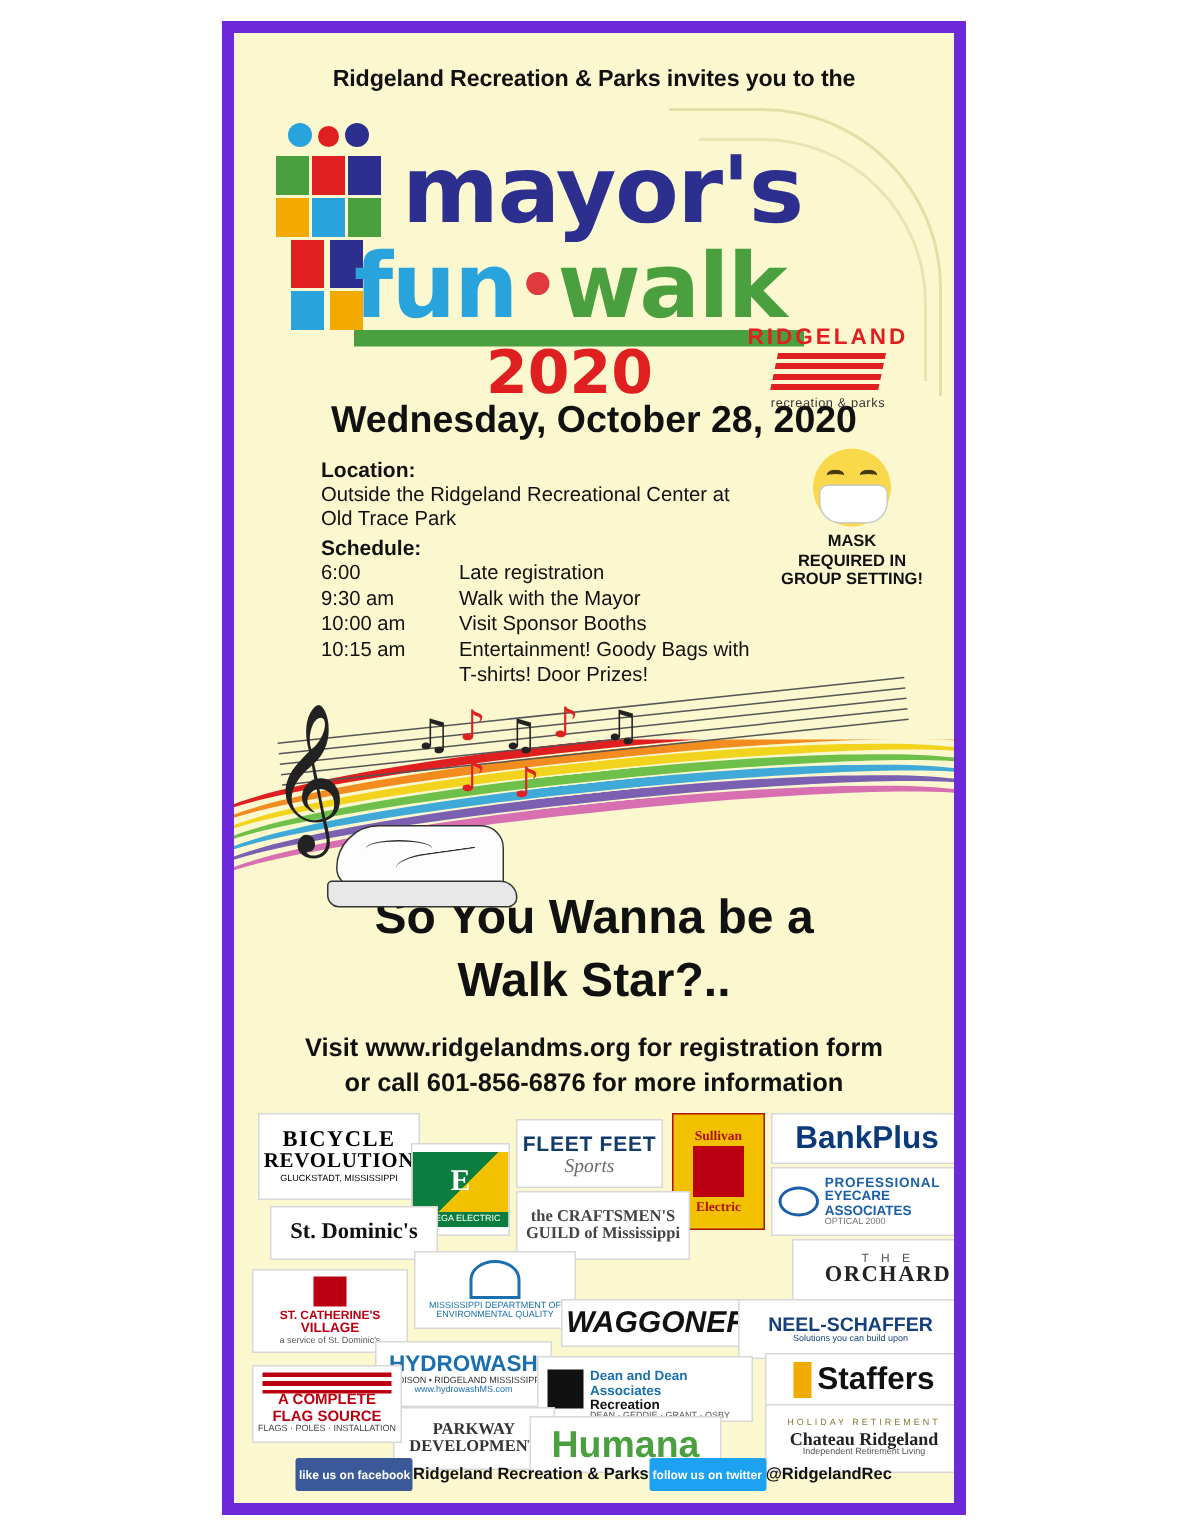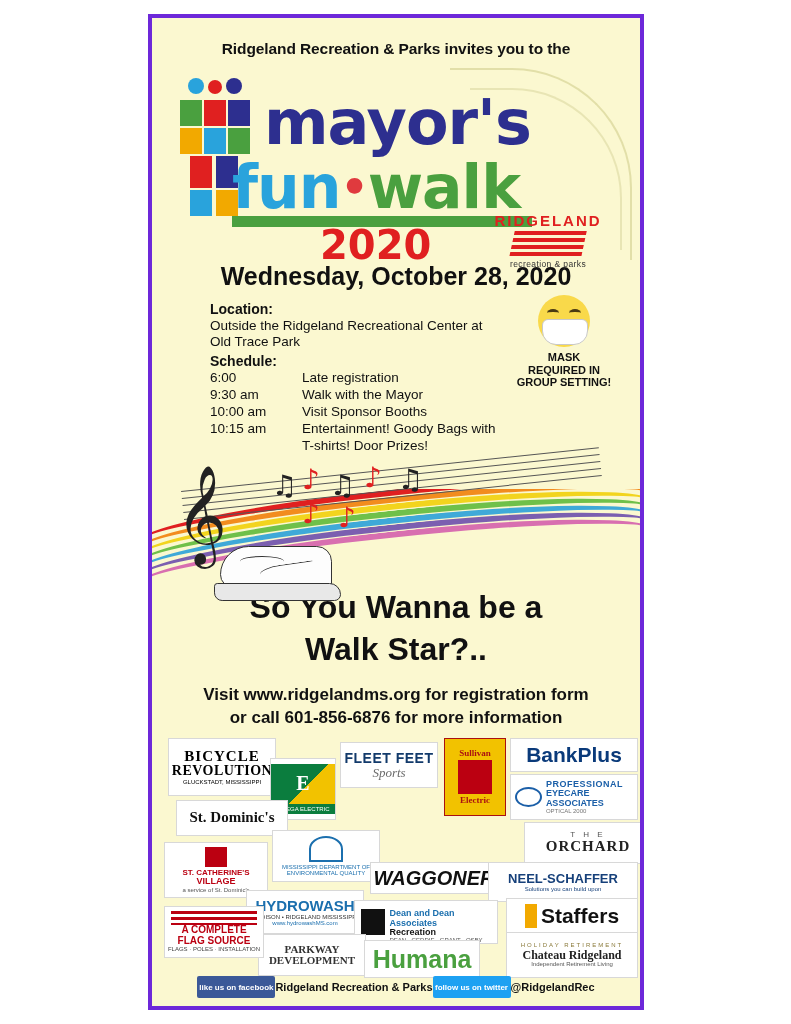--- a/index.html
+++ b/index.html
@@ -13,21 +13,21 @@
     font-family: "Liberation Sans", sans-serif;
     overflow: hidden;
   }
   .poster {
     position: absolute;
     left: 148px;
     top: 14px;
     width: 496px;
     height: 996px;
     background: #fbf8d0;
-    border: 4px solid #6d28d9;
+    border: 8px solid #6d28d9;
     box-sizing: border-box;
     overflow: hidden;
   }
 
   
   .invite {
     text-align: center;
     font-size: 15.5px;
     font-weight: bold;
     color: #111111;
@@ -554,20 +554,24 @@
           <div class="n1" style="font-size:9px;color:#1b5fa8;">EYECARE ASSOCIATES</div>
           <div class="tiny" style="color:#777;">OPTICAL 2000</div>
         </div>
       </div>
     </div>
 
     <div class="sp" style="left:18px;top:62px;width:112px;height:36px;">
       <div class="n1" style="font-size:15px;color:#111;font-family:'Liberation Serif',serif;">St. Dominic's</div>
     </div>
 
+    <div class="sp" style="left:182px;top:52px;width:116px;height:46px;">
+      <div class="n1" style="font-size:11px;color:#444;font-family:'Liberation Serif',serif;">the CRAFTSMEN'S</div>
+      <div class="n1" style="font-size:11px;color:#444;font-family:'Liberation Serif',serif;">GUILD of Mississippi</div>
+    </div>
 
     <div class="sp" style="left:366px;top:84px;width:128px;height:42px;">
       <div style="font-size:8px;color:#555;letter-spacing:3px;">T  H  E</div>
       <div class="n1" style="font-size:15px;color:#222;font-family:'Liberation Serif',serif;letter-spacing:1px;">ORCHARD</div>
     </div>
 
     <div class="sp" style="left:6px;top:104px;width:104px;height:56px;">
       <div style="width:22px;height:20px;background:#b01;margin-bottom:2px;"></div>
       <div class="n1" style="font-size:8px;color:#b01;">ST. CATHERINE'S</div>
       <div class="n1" style="font-size:9px;color:#b01;">VILLAGE</div>
@@ -614,21 +618,21 @@
       <div class="n1" style="font-size:11px;color:#333;font-family:'Liberation Serif',serif;">DEVELOPMENT</div>
     </div>
 
     <div class="sp" style="left:6px;top:168px;width:100px;height:52px;">
       <div style="width:86px;height:14px;background:repeating-linear-gradient(to bottom,#b01 0 3px,#fff 3px 6px);"></div>
       <div class="n1" style="font-size:10px;color:#b01;">A COMPLETE</div>
       <div class="n1" style="font-size:10px;color:#b01;">FLAG SOURCE</div>
       <div class="tiny" style="color:#444;">FLAGS · POLES · INSTALLATION</div>
     </div>
 
-    <div class="sp" style="left:206px;top:202px;width:116px;height:38px;">
+    <div class="sp" style="left:191px;top:202px;width:128px;height:38px;">
       <div class="n1" style="font-size:25px;color:#4aa03f;">Humana</div>
     </div>
 
     <div class="sp" style="left:348px;top:194px;width:132px;height:46px;">
       <div class="tiny" style="color:#8a7a3a;letter-spacing:2px;">HOLIDAY RETIREMENT</div>
       <div class="n1" style="font-size:12px;color:#222;font-family:'Liberation Serif',serif;">Chateau Ridgeland</div>
       <div class="tiny" style="color:#555;">Independent Retirement Living</div>
     </div>
   </div>
 

